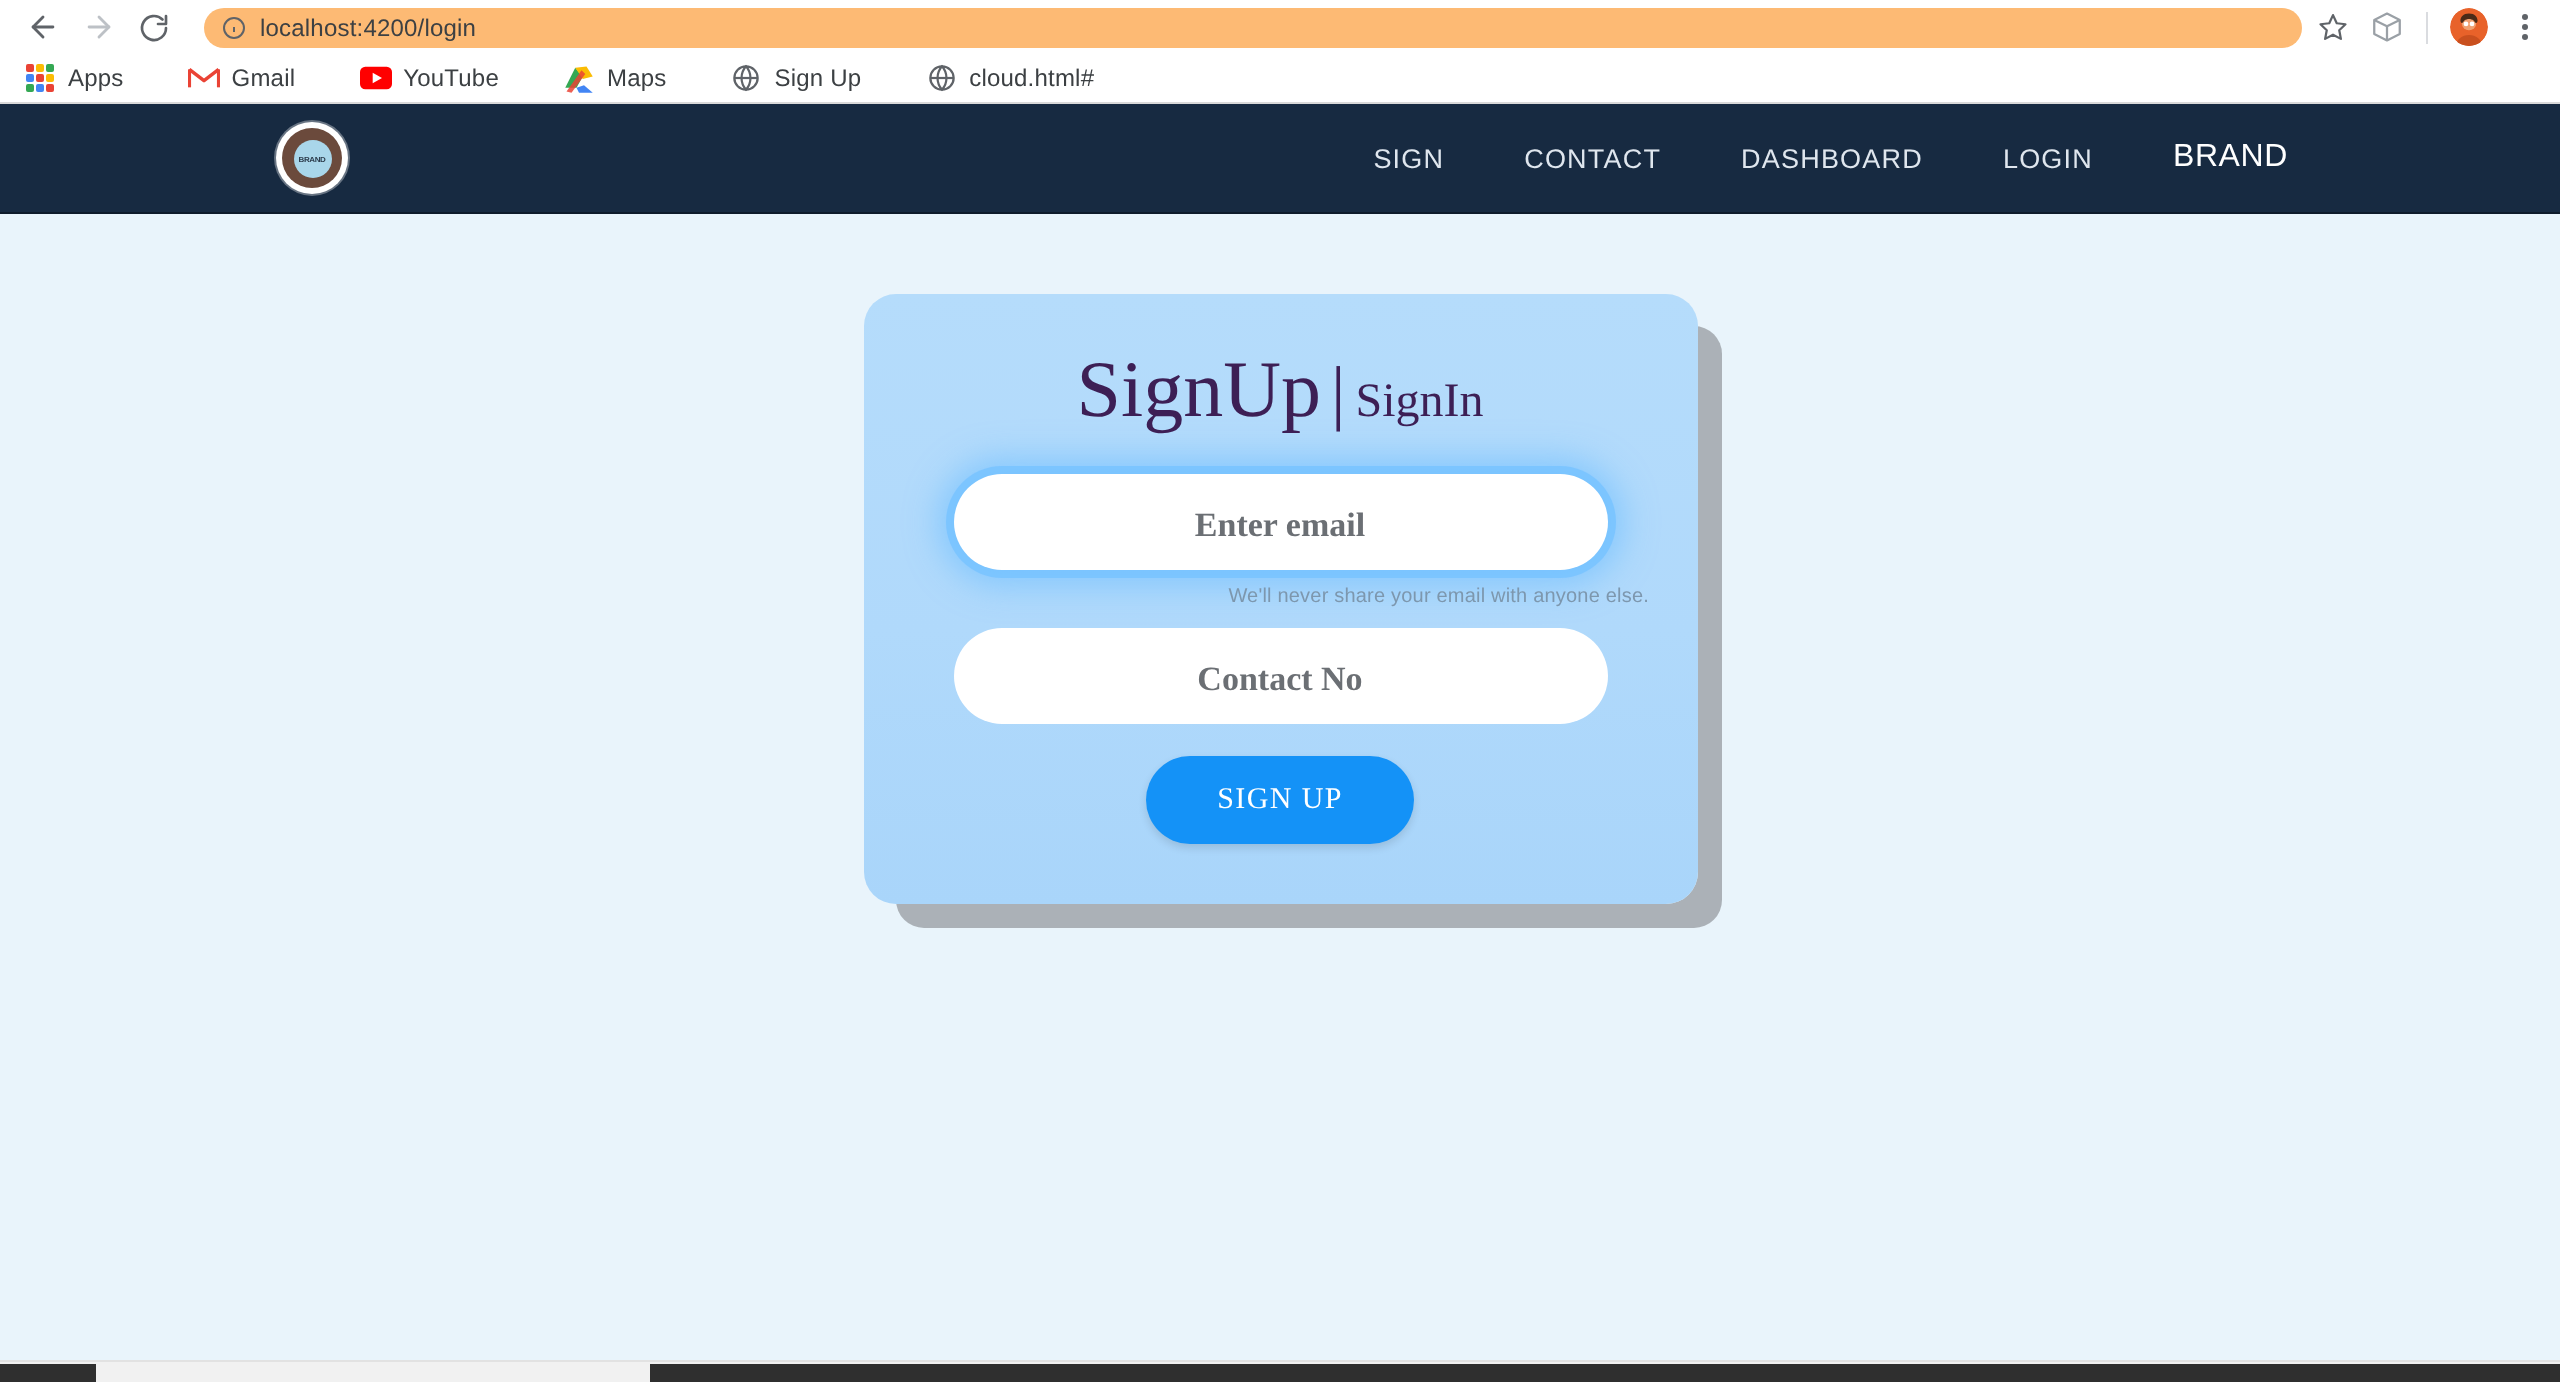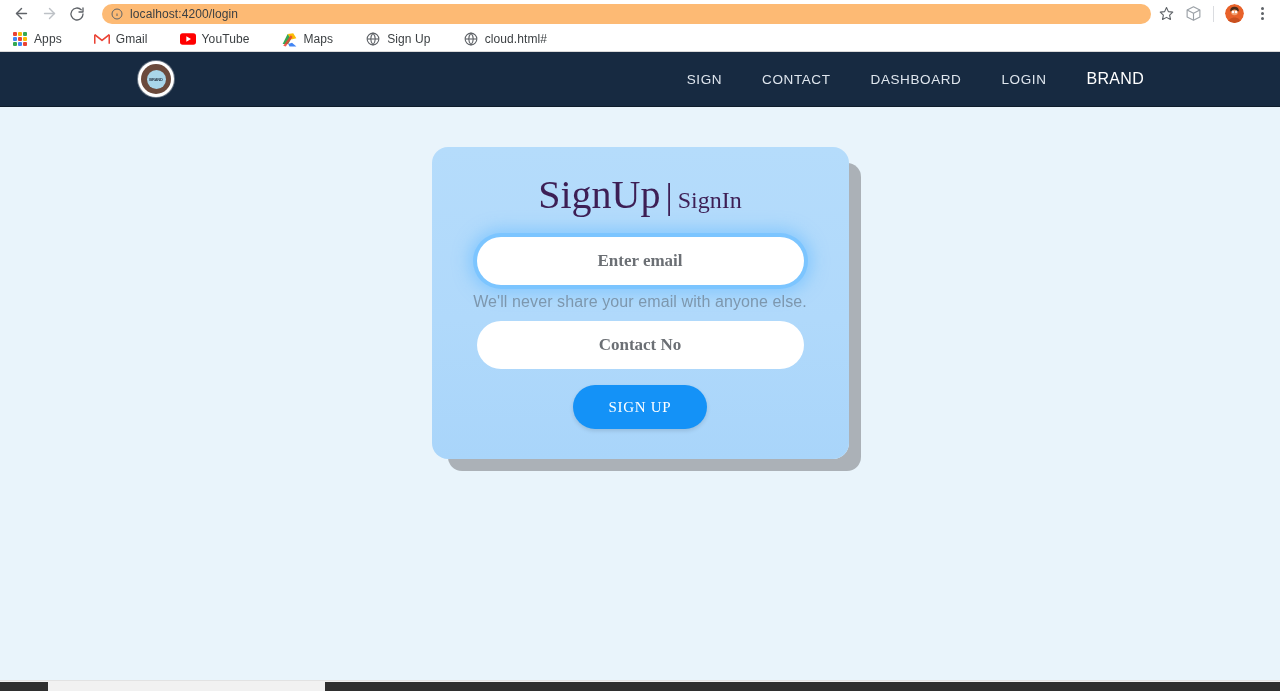--- a/index.html
+++ b/index.html
@@ -197,42 +197,42 @@
     background: #ffffff;
     border-radius: 24px;
     border: none;
     width: 327px;
     margin: 0 auto;
     display: flex;
     align-items: center;
     justify-content: center;
     font-family: "Liberation Serif", serif;
     font-weight: bold;
-    font-size: 17px;
+    font-size: 23px;
     color: #6b6f74;
     outline: none;
     text-align: center;
     padding: 0;
   }
   .field::placeholder {
     font-family: "Liberation Serif", serif;
     font-weight: bold;
     font-size: 17px;
     color: #6b6f74;
     opacity: 1;
     text-align: center;
   }
   .field.focused {
     box-shadow: 0 0 0 4px rgba(120,195,255,0.85), 0 0 16px 8px rgba(110,190,255,0.65);
   }
   .field-group { margin-bottom: 16px; }
   .field-group.first { margin-bottom: 10px; }
   .help-text {
-    text-align: center;
-    font-size: 16px;
+    text-align: right;
+    font-size: 10px;
     color: #7d97ae;
     margin-top: 8px;
     letter-spacing: 0.1px;
   }
   .submit-row { display: flex; justify-content: center; margin-top: 14px; }
   .submit-btn {
     width: 134px;
     height: 44px;
     border-radius: 22px;
     border: none;

